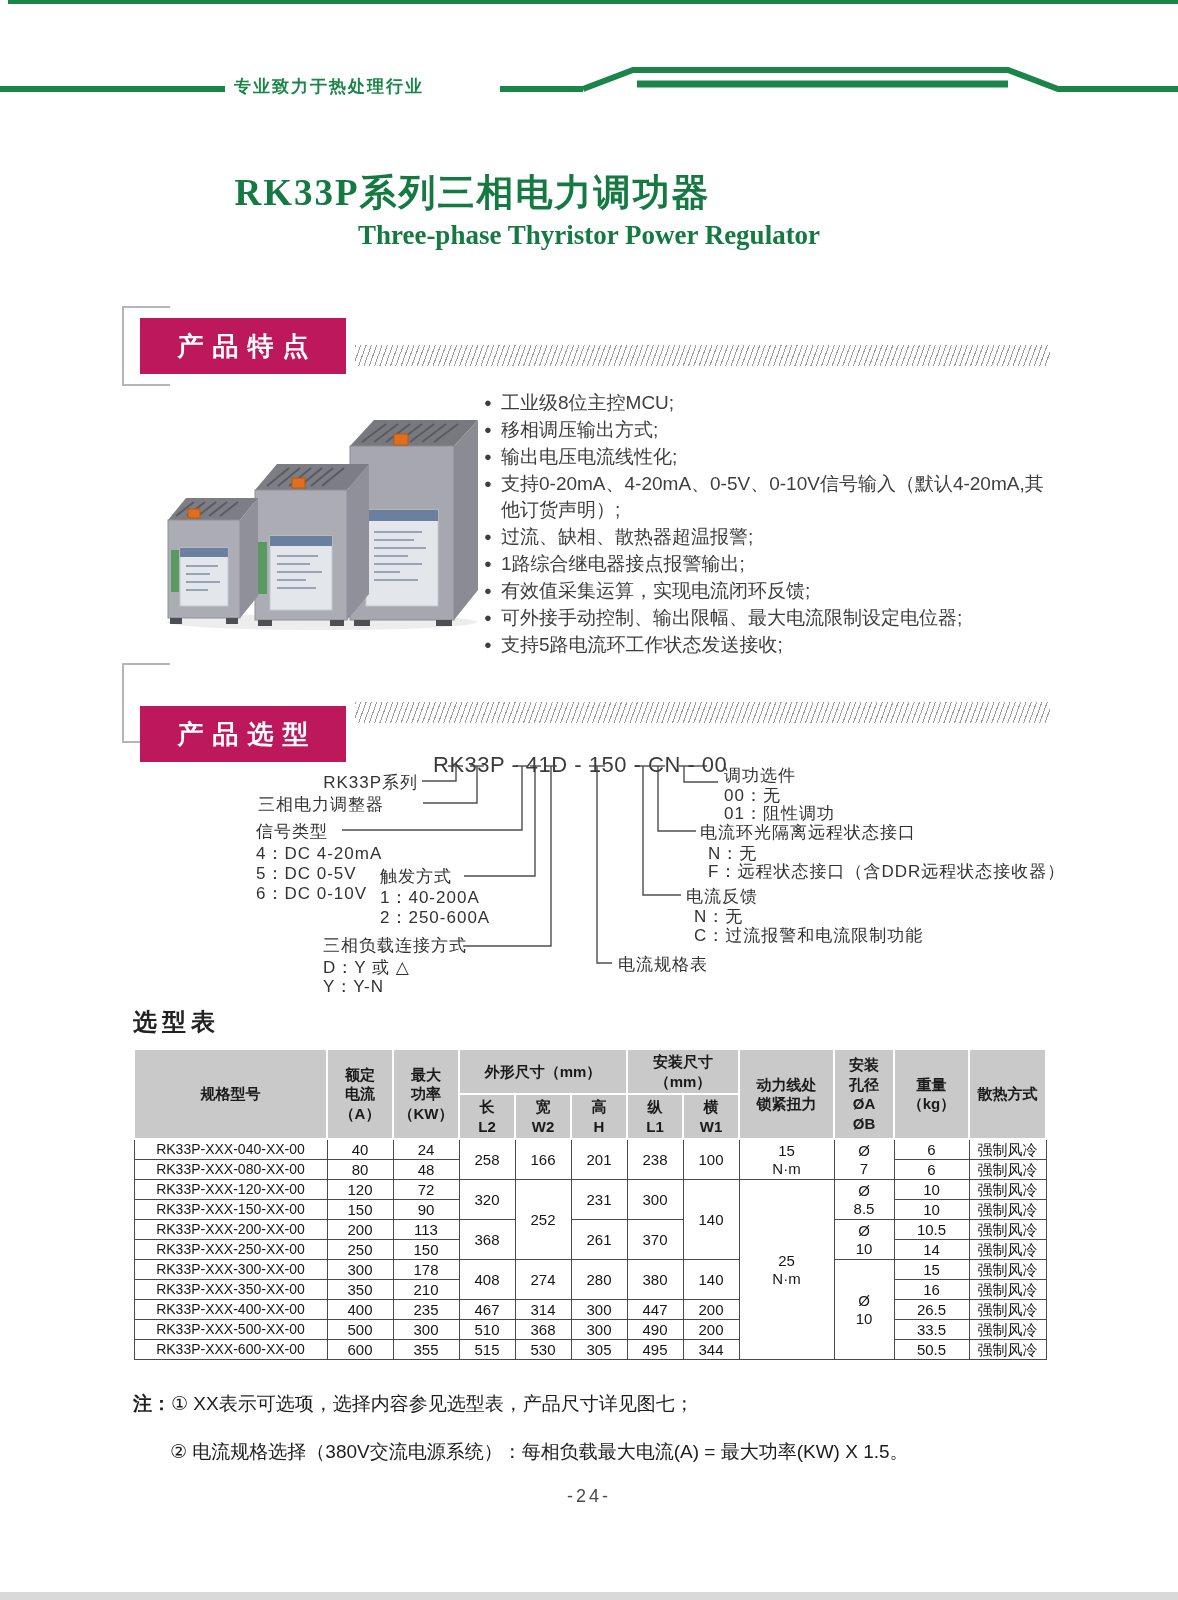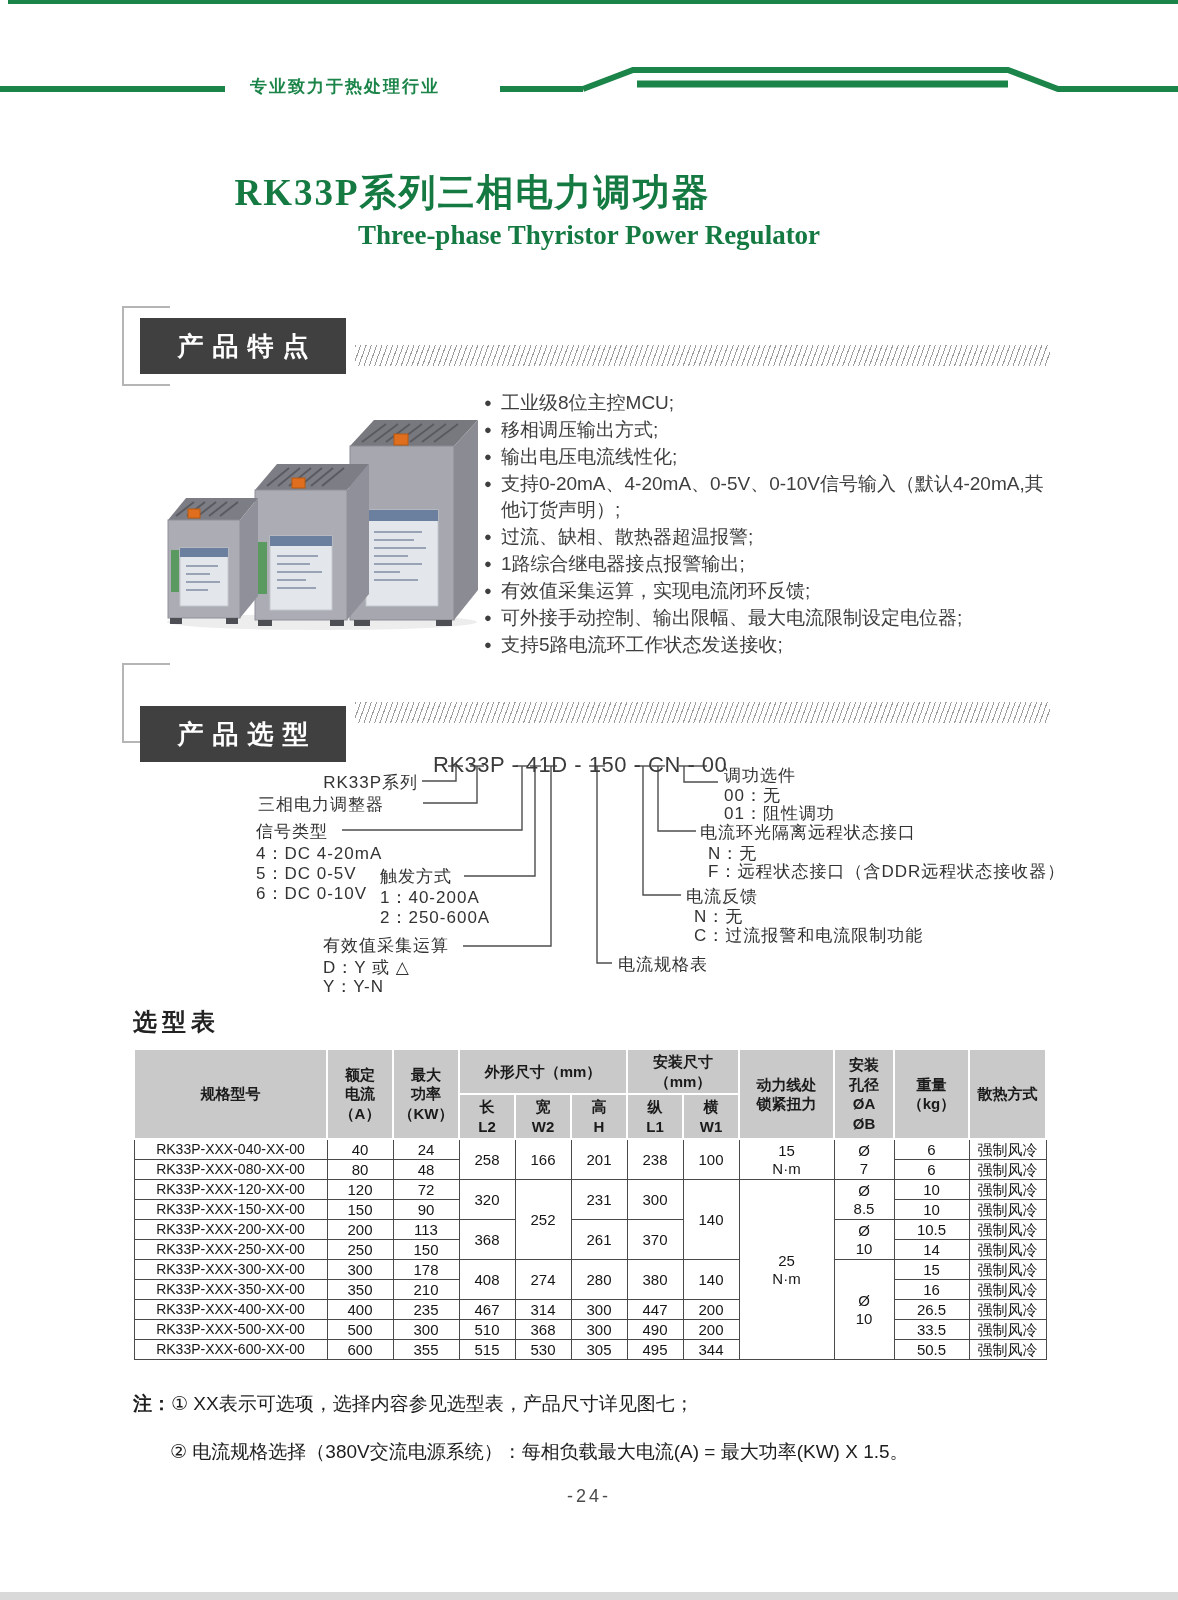--- a/index.html
+++ b/index.html
@@ -2,31 +2,31 @@
 <html><head>
 <meta charset="utf-8">
 <style>
   html,body{margin:0;padding:0;background:#fff;}
   #page{position:relative;width:1178px;height:1600px;margin:0 auto;background:#ffffff;overflow:hidden;
         font-family:"Liberation Sans","DejaVu Sans",sans-serif;color:#1d1d1d;}
   .abs{position:absolute;}
 
   
   #top-line{left:8px;top:0;width:1170px;height:4px;background:#1b8449;}
-  #tagline{left:234px;top:75px;font-size:17px;letter-spacing:2px;color:#1b8449;font-weight:bold;margin-left:16px;}
+  #tagline{left:234px;top:75px;font-size:17px;letter-spacing:2px;color:#1b8449;font-weight:bold;}
 
   
   #title{left:0;top:168px;width:945px;text-align:center;font-family:"Liberation Serif","DejaVu Serif",serif;
          font-weight:bold;font-size:37px;letter-spacing:2px;color:#157a42;}
   #subtitle{left:0;top:220px;width:1178px;text-align:center;font-family:"Liberation Serif","DejaVu Serif",serif;
          font-weight:bold;font-size:27px;color:#157a42;}
 
   
   .bracket{width:46px;height:76px;border:2px solid #b5b5b5;border-right:none;background:transparent;}
-  .sec-box{width:206px;height:56px;background:#404040;color:#fff;font-size:26px;font-weight:bold;
+  .sec-box{width:206px;height:56px;background:#be185d;color:#fff;font-size:26px;font-weight:bold;
            letter-spacing:9px;display:flex;align-items:center;justify-content:center;padding-left:9px;box-sizing:border-box;}
   .hatch{width:695px;height:21px;background:repeating-linear-gradient(110deg,#9c9c9c 0px,#9c9c9c 1px,transparent 1px,transparent 5px);}
 
   
   #features{left:484px;top:390px;width:576px;}
   .feature{display:flex;font-size:19px;line-height:26px;color:#3e3e3e;margin-bottom:1px;}
   .feature .dot{flex:0 0 17px;color:#3e3e3e;font-size:13px;line-height:26px;}
 
   
   #diagram{left:130px;top:738px;width:944px;height:266px;}
@@ -194,21 +194,21 @@
 
     <div class="co" style="left:126px;top:82px;">信号类型</div>
     <div class="co" style="left:126px;top:104px;">4：DC 4-20mA</div>
     <div class="co" style="left:126px;top:124px;">5：DC 0-5V</div>
     <div class="co" style="left:126px;top:144px;">6：DC 0-10V</div>
 
     <div class="co" style="left:250px;top:127px;">触发方式</div>
     <div class="co" style="left:250px;top:148px;">1：40-200A</div>
     <div class="co" style="left:250px;top:168px;">2：250-600A</div>
 
-    <div class="co" style="left:193px;top:196px;">有效值采集运算</div>
+    <div class="co" style="left:193px;top:196px;">三相负载连接方式</div>
     <div class="co" style="left:193px;top:218px;">D：Y 或 △</div>
     <div class="co" style="left:193px;top:237px;">Y：Y-N</div>
 
     <div class="co" style="left:488px;top:215px;">电流规格表</div>
 
     <div class="co" style="left:556px;top:147px;">电流反馈</div>
     <div class="co" style="left:564px;top:167px;">N：无</div>
     <div class="co" style="left:564px;top:186px;">C：过流报警和电流限制功能</div>
 
     <div class="co" style="left:570px;top:83px;">电流环光隔离远程状态接口</div>

